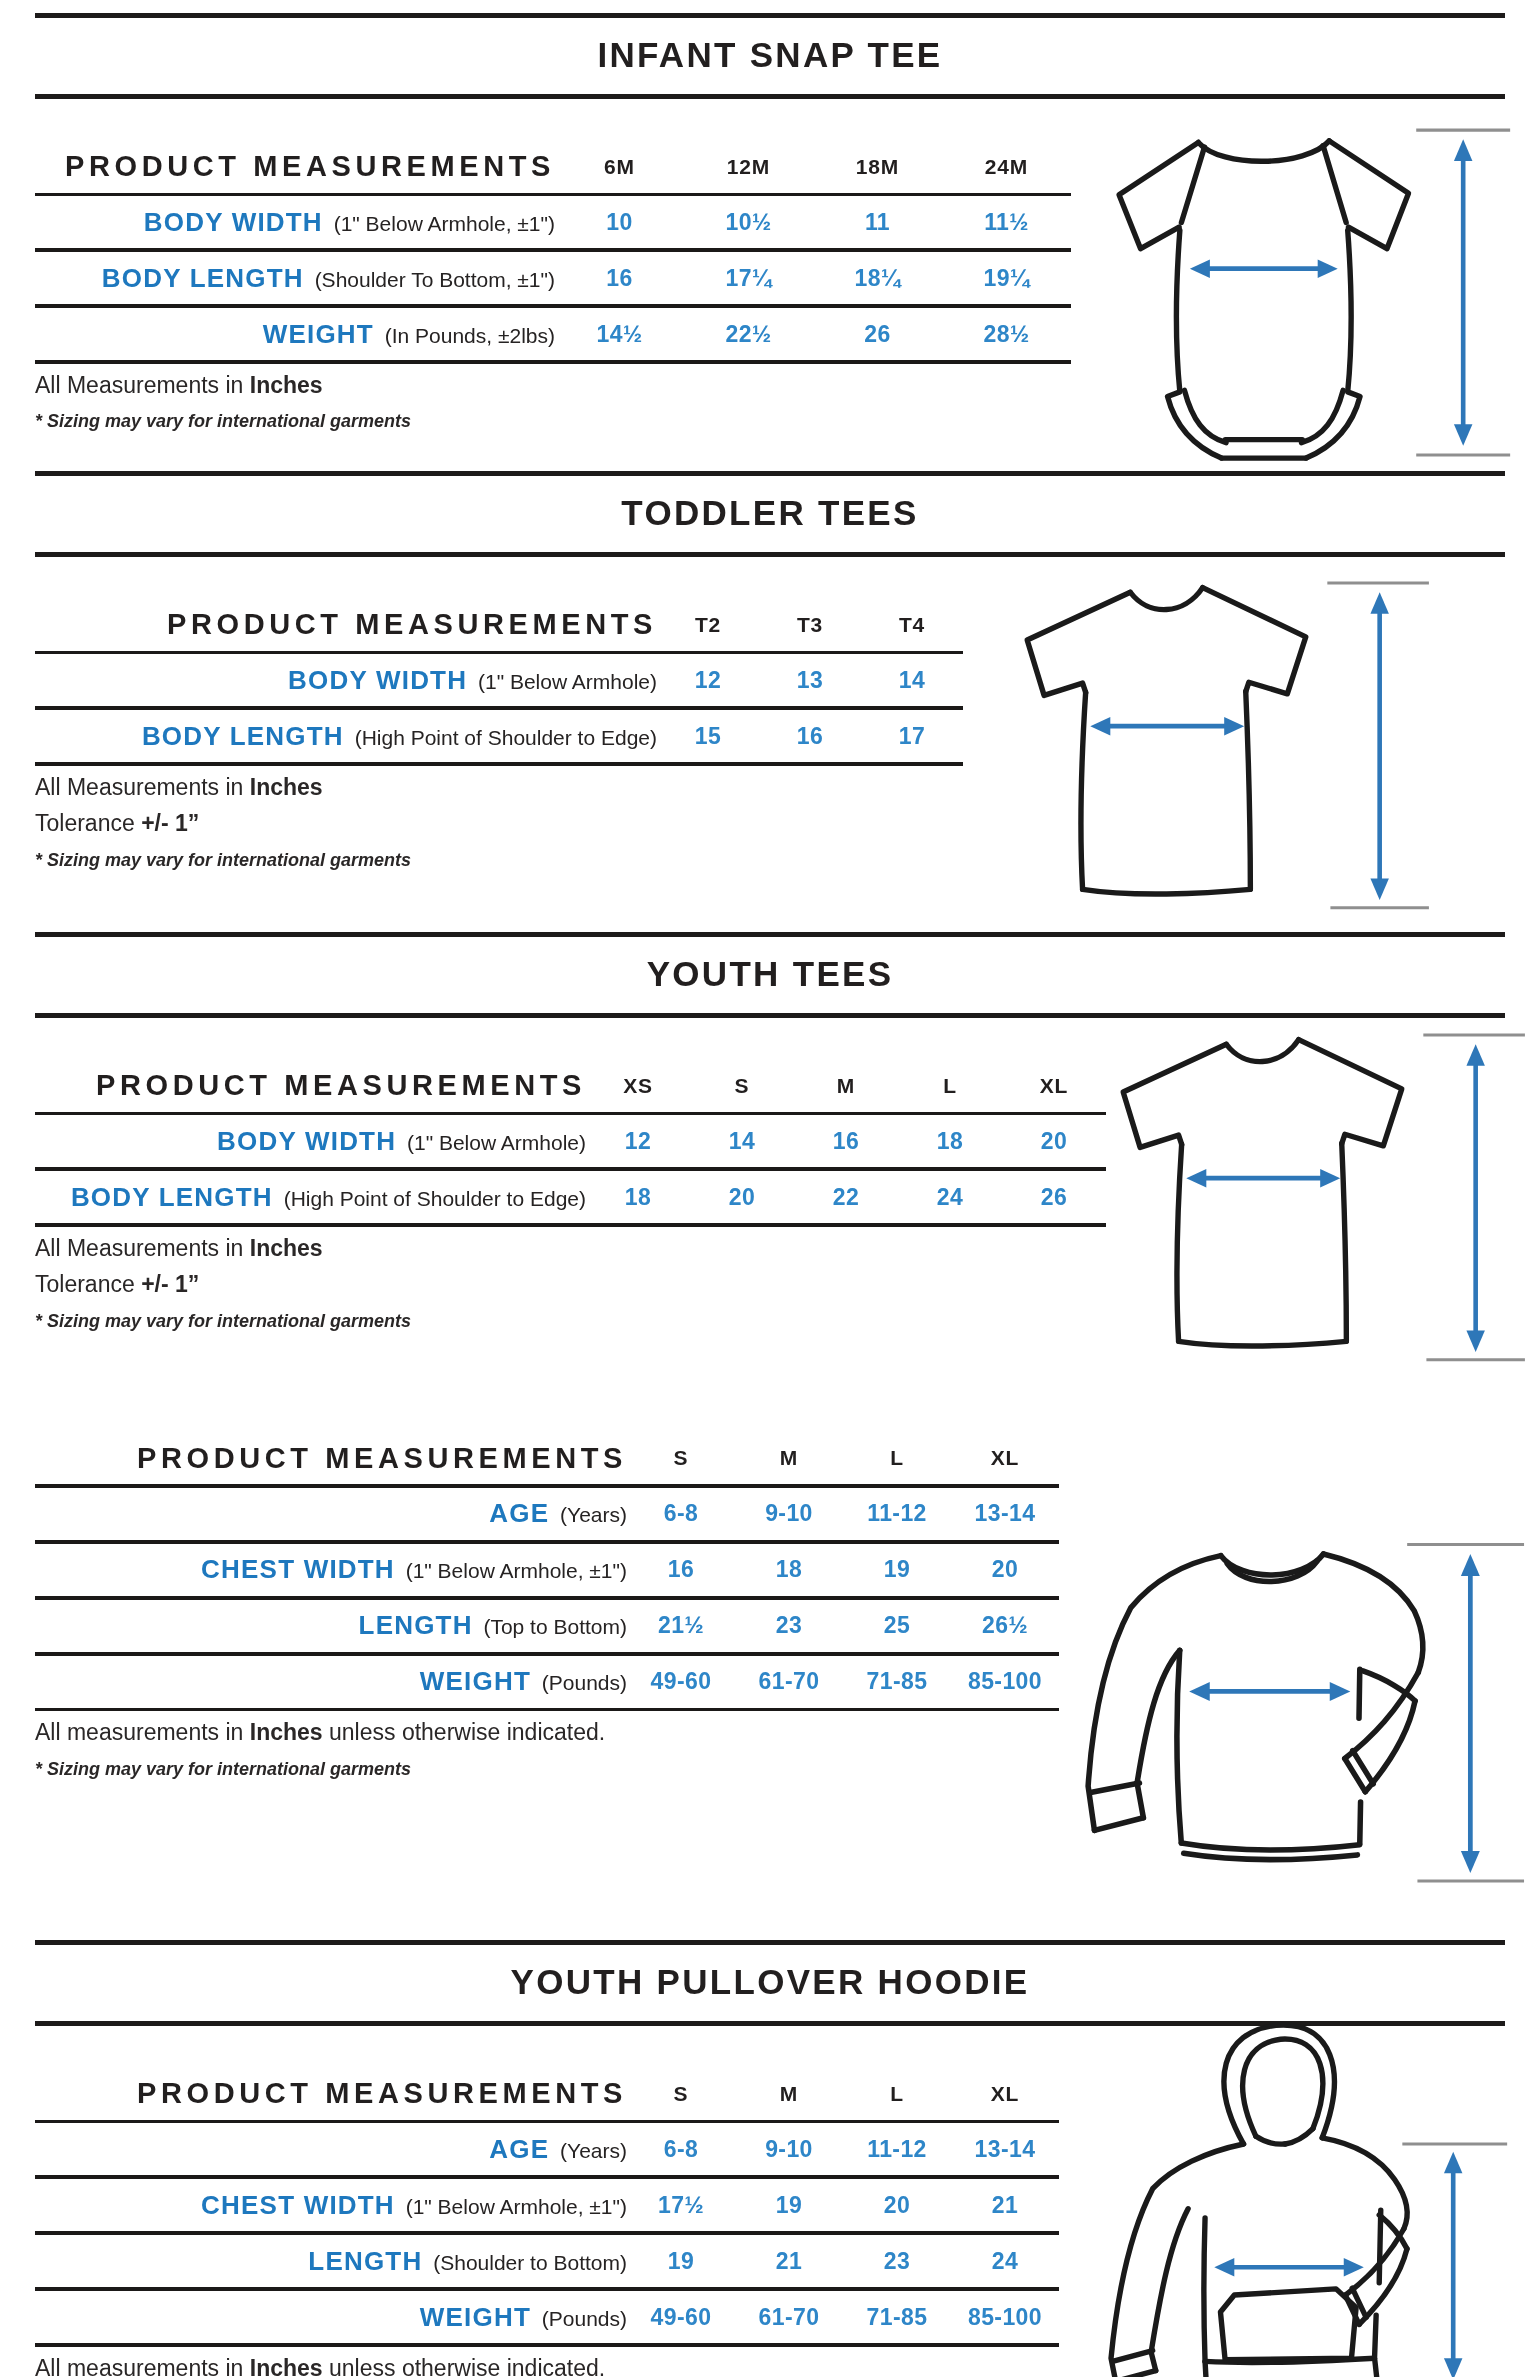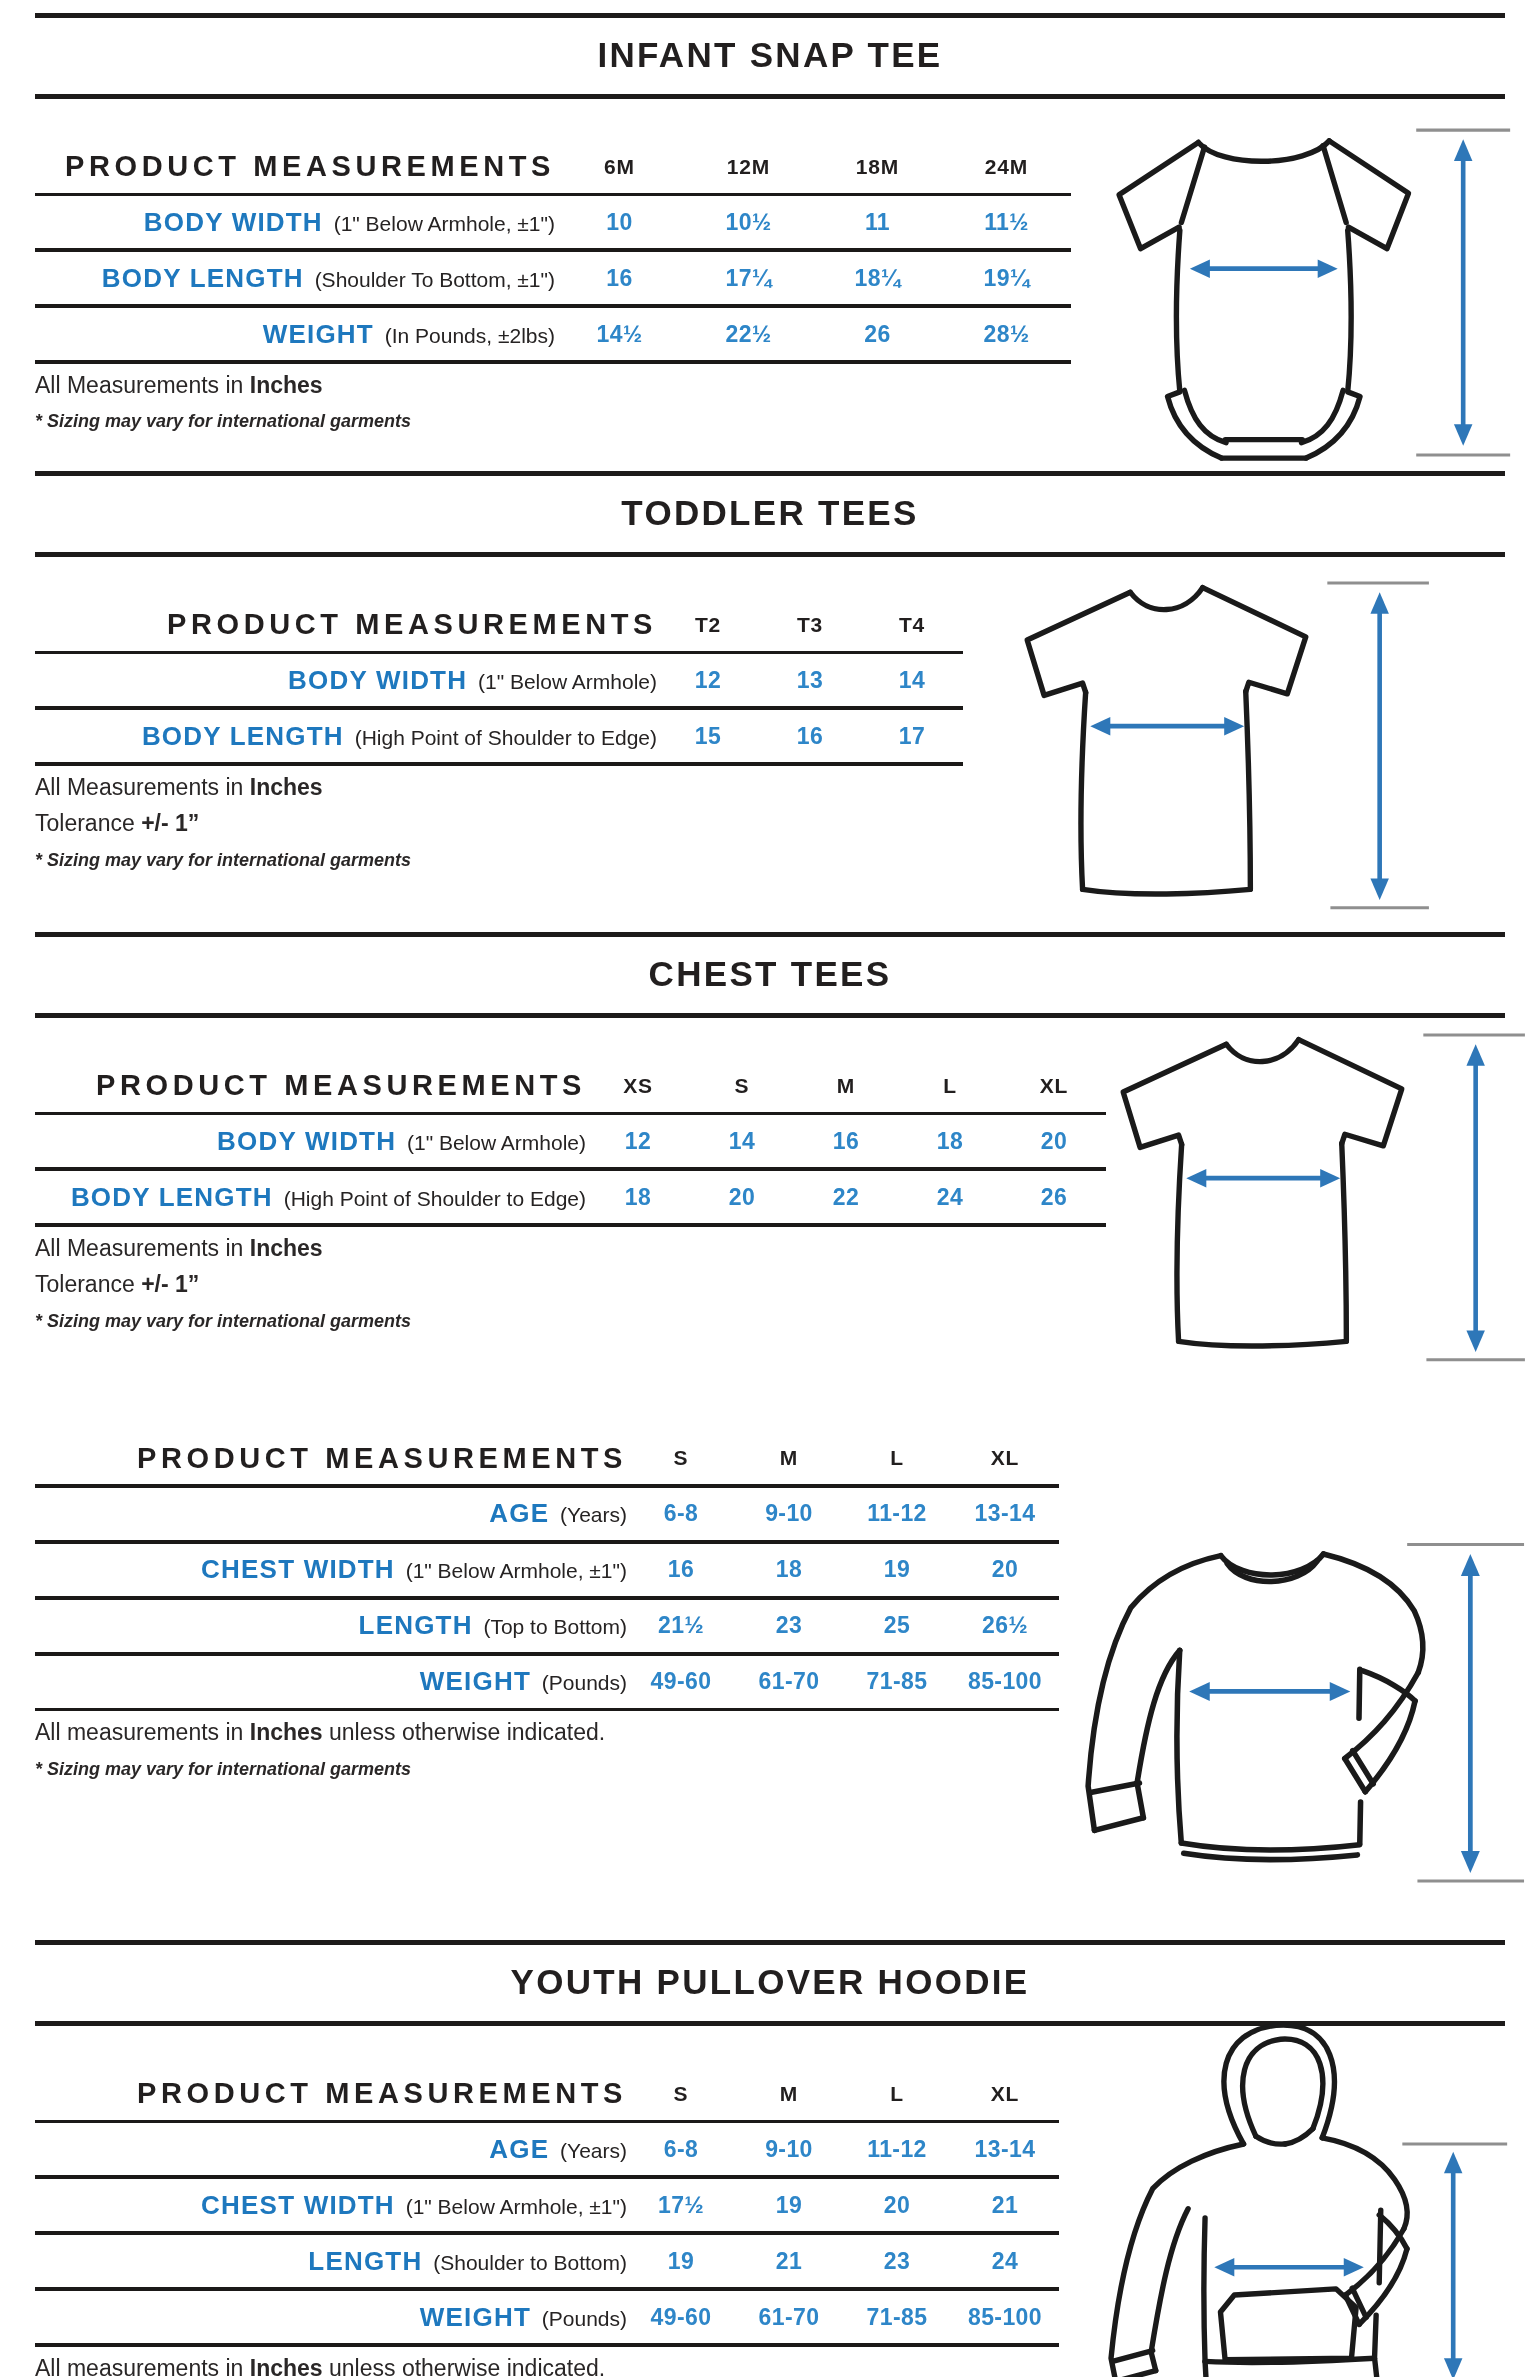--- a/index.html
+++ b/index.html
@@ -239,21 +239,21 @@
           <line class="arrowline" x1="492" y1="58" x2="492" y2="418"></line>
           <polygon class="arrowhead" points="492,38 480,66 504,66"></polygon>
           <polygon class="arrowhead" points="492,438 480,410 504,410"></polygon>
         </g>
       </svg>
     </div>
   </section>
 
   <section class="sec sec-3">
     <div class="band">
-      <h2 class="title">CHEST TEES</h2>
+      <h2 class="title">YOUTH TEES</h2>
     </div>
     <div class="tablewrap tw-s3">
       <div class="trow">
         <div class="tlabel">
             <span class="theader">PRODUCT MEASUREMENTS</span>
           </div>
         <div class="tcols">
           <div class="tcol sizehead">XS</div>
           <div class="tcol sizehead">S</div>
           <div class="tcol sizehead">M</div>

